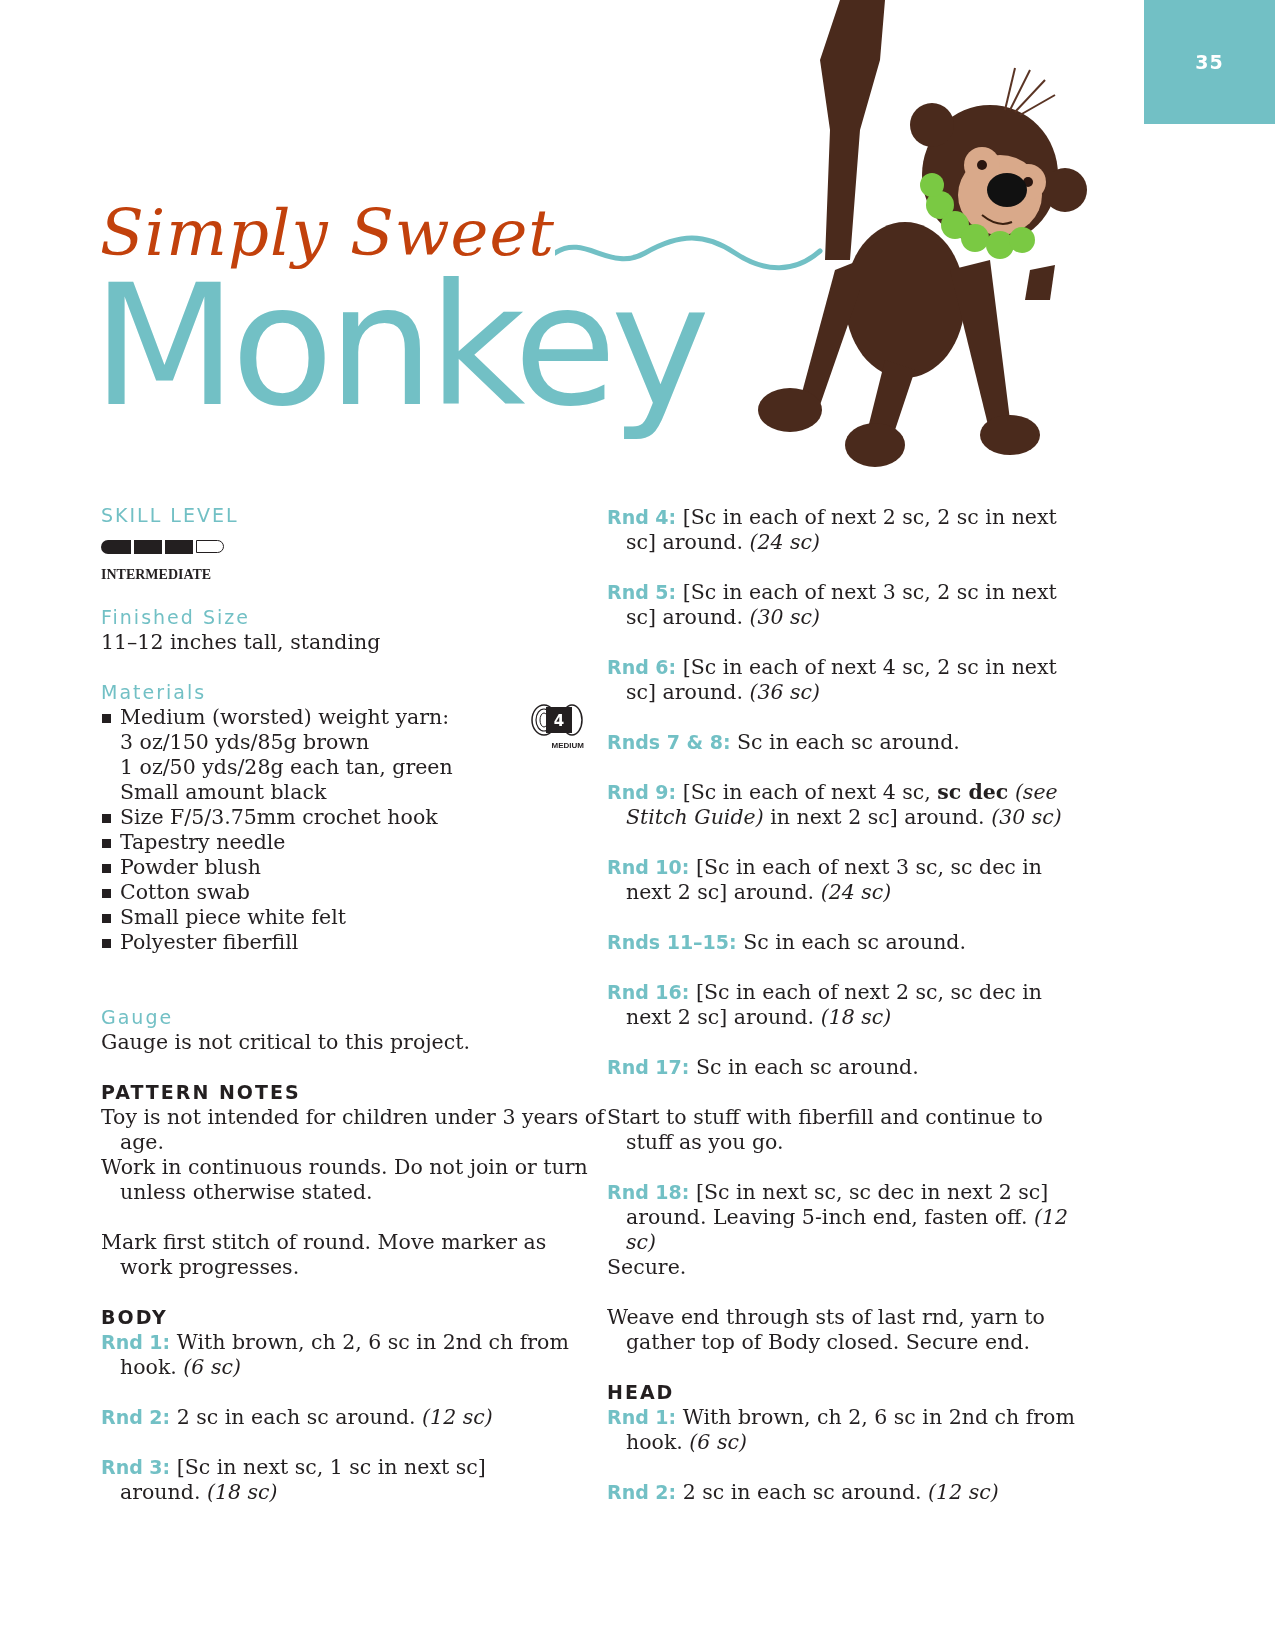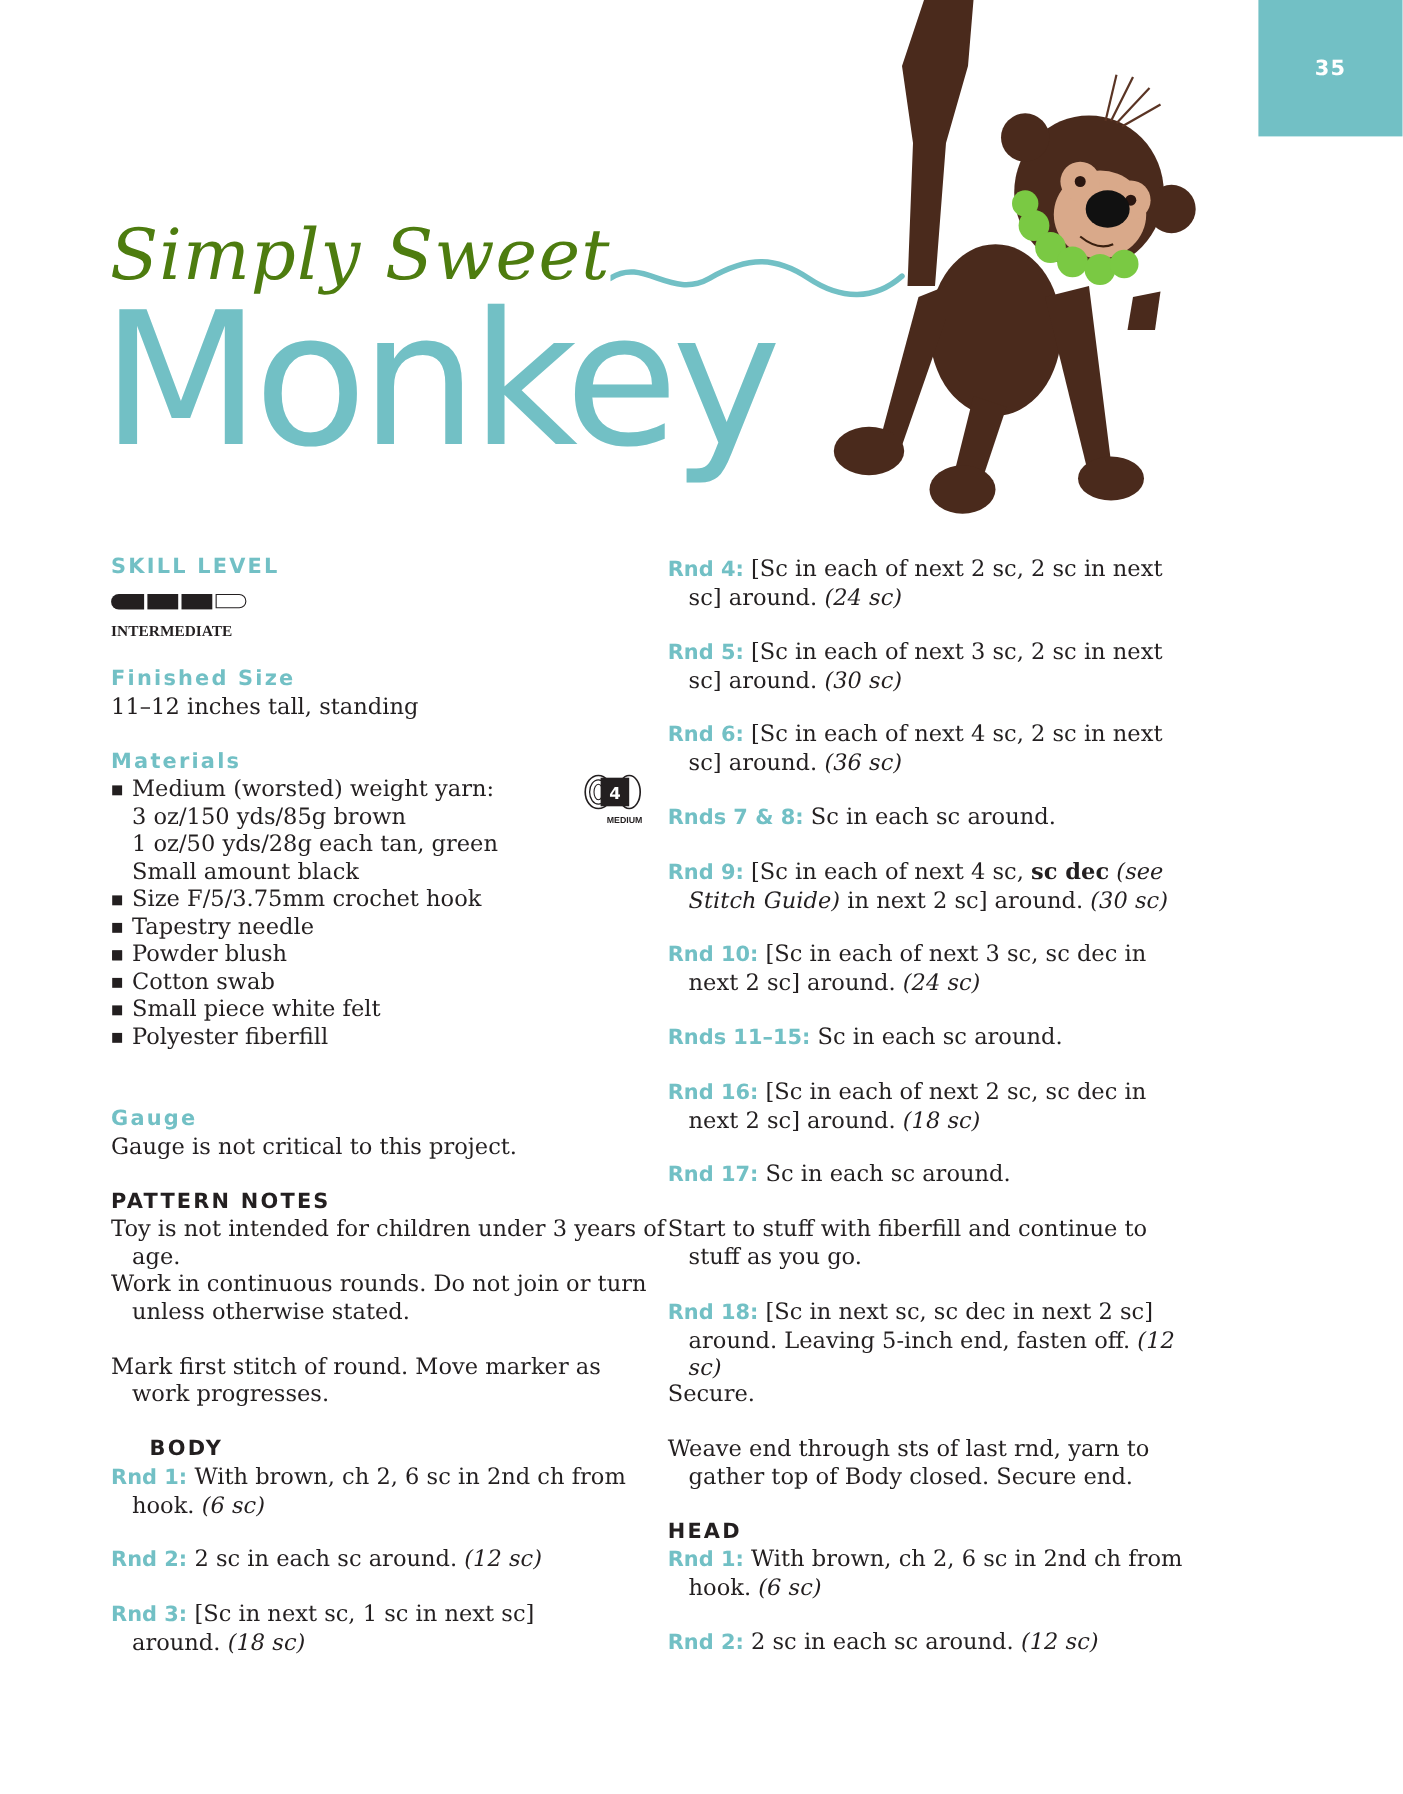--- a/index.html
+++ b/index.html
@@ -3,31 +3,31 @@
 <meta charset="utf-8">
 <style>
   html, body { margin: 0; padding: 0; background: #ffffff; }
   body { width: 1275px; height: 1631px; position: relative; overflow: hidden;
          font-family: "DejaVu Serif", "Liberation Serif", serif; color: #231f20; }
   .page-tab { position: absolute; left: 1144px; top: 0; width: 131px; height: 124px;
               background: #72c0c5; display: flex; align-items: center; justify-content: center; }
   .page-num { color: #ffffff; font-family: "DejaVu Sans", sans-serif; font-weight: bold;
               font-size: 19px; letter-spacing: 1px; }
   .title-script { position: absolute; left: 100px; top: 196px; font-family: "DejaVu Serif", serif;
-                  font-style: italic; font-size: 64px; color: #4d7c0f; letter-spacing: 1px; white-space: nowrap; }
+                  font-style: italic; font-size: 64px; color: #c2410c; letter-spacing: 1px; white-space: nowrap; }
   .title-wave { position: absolute; left: 555px; top: 235px; }
   .title-main { position: absolute; left: 92px; top: 262px; font-family: "DejaVu Sans", sans-serif;
                 font-size: 168px; color: #72c0c5; letter-spacing: -6px; line-height: 1; white-space: nowrap; }
   .photo { position: absolute; left: 710px; top: 0; width: 420px; height: 470px; }
 
   .col { position: absolute; top: 0; font-size: 20.5px; line-height: 25px; }
   .col-left { left: 101px; width: 490px; }
   .col-right { left: 607px; width: 480px; }
 
-  .h-teal { font-family: "DejaVu Sans", sans-serif; font-weight: bold; color: #72c0c5;
+  .h-teal { font-family: "DejaVu Sans", sans-serif; font-weight: normal; color: #72c0c5;
             font-size: 19px; letter-spacing: 2px; }
   .h-black { font-family: "DejaVu Sans", sans-serif; font-weight: bold; color: #231f20;
              font-size: 19px; letter-spacing: 2px; }
   .abs { position: absolute; left: 0; white-space: nowrap; }
   .rnd-label { font-family: "DejaVu Sans", sans-serif; font-weight: bold; color: #72c0c5; font-size: 19px; }
   .para { position: absolute; left: 0; width: 100%; }
   .hang { padding-left: 19px; text-indent: -19px; }
   .it { font-style: italic; }
   .bold { font-weight: bold; }
 
@@ -136,21 +136,21 @@
   </ul>
 
   <div class="abs h-teal" style="top:1005px;">Gauge</div>
   <div class="abs" style="top:1030px;">Gauge is not critical to this project.</div>
 
   <div class="abs h-black" style="top:1080px;">PATTERN NOTES</div>
   <div class="para hang" style="top:1105px;">Toy is not intended for children under 3 years of age.</div>
   <div class="para hang" style="top:1155px; width:470px;">Work in continuous rounds. Do not join or turn unless otherwise stated.</div>
   <div class="para hang" style="top:1230px; width:470px;">Mark first stitch of round. Move marker as work progresses.</div>
 
-  <div class="abs h-black" style="top:1305px;margin-left:35px;">BODY</div>
+  <div class="abs h-black" style="top:1305px;">BODY</div>
   <div class="para hang" style="top:1330px; width:450px;">
     <span class="rnd-label">Rnd 1:</span>
     <span>With brown, ch 2, 6 sc in 2nd ch from hook.</span>
     <span class="it">(6 sc)</span>
   </div>
   <div class="para hang" style="top:1405px;">
     <span class="rnd-label">Rnd 2:</span>
     <span>2 sc in each sc around.</span>
     <span class="it">(12 sc)</span>
   </div>

